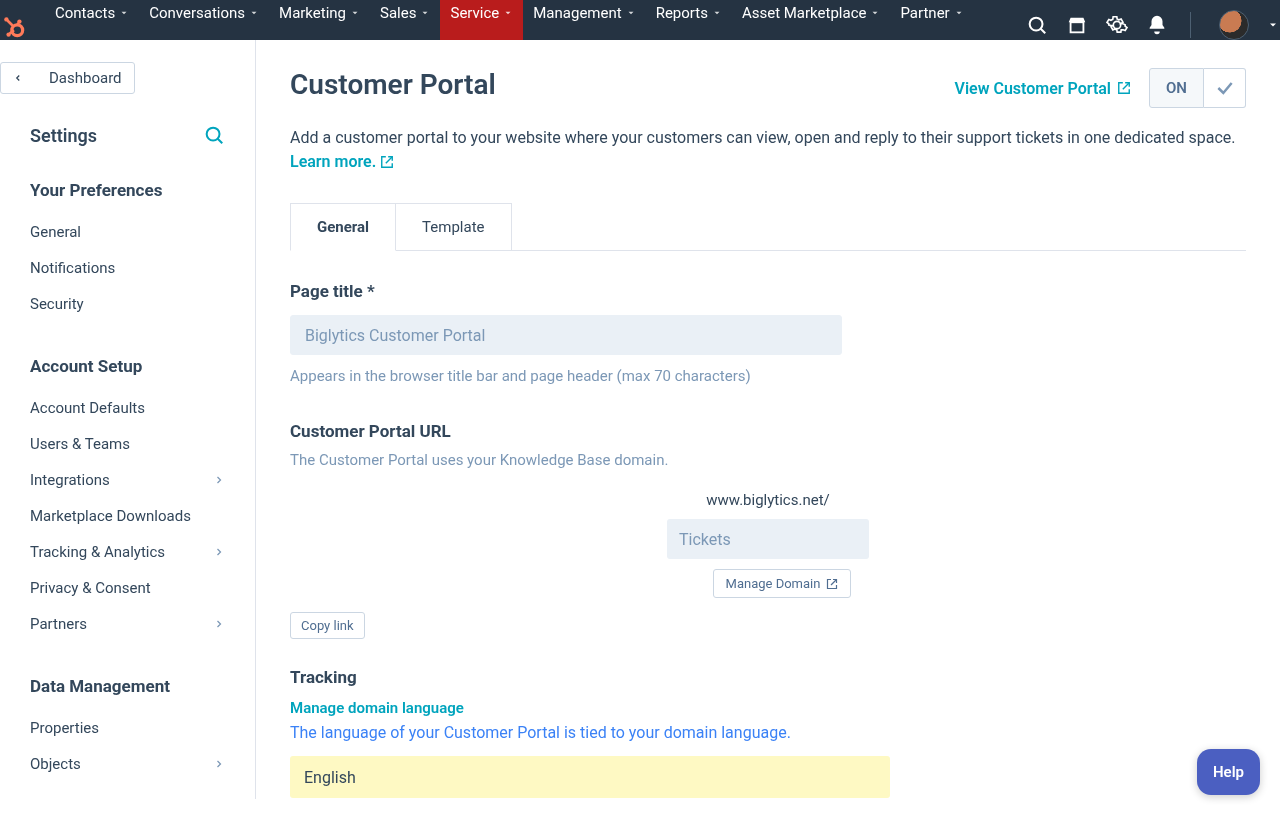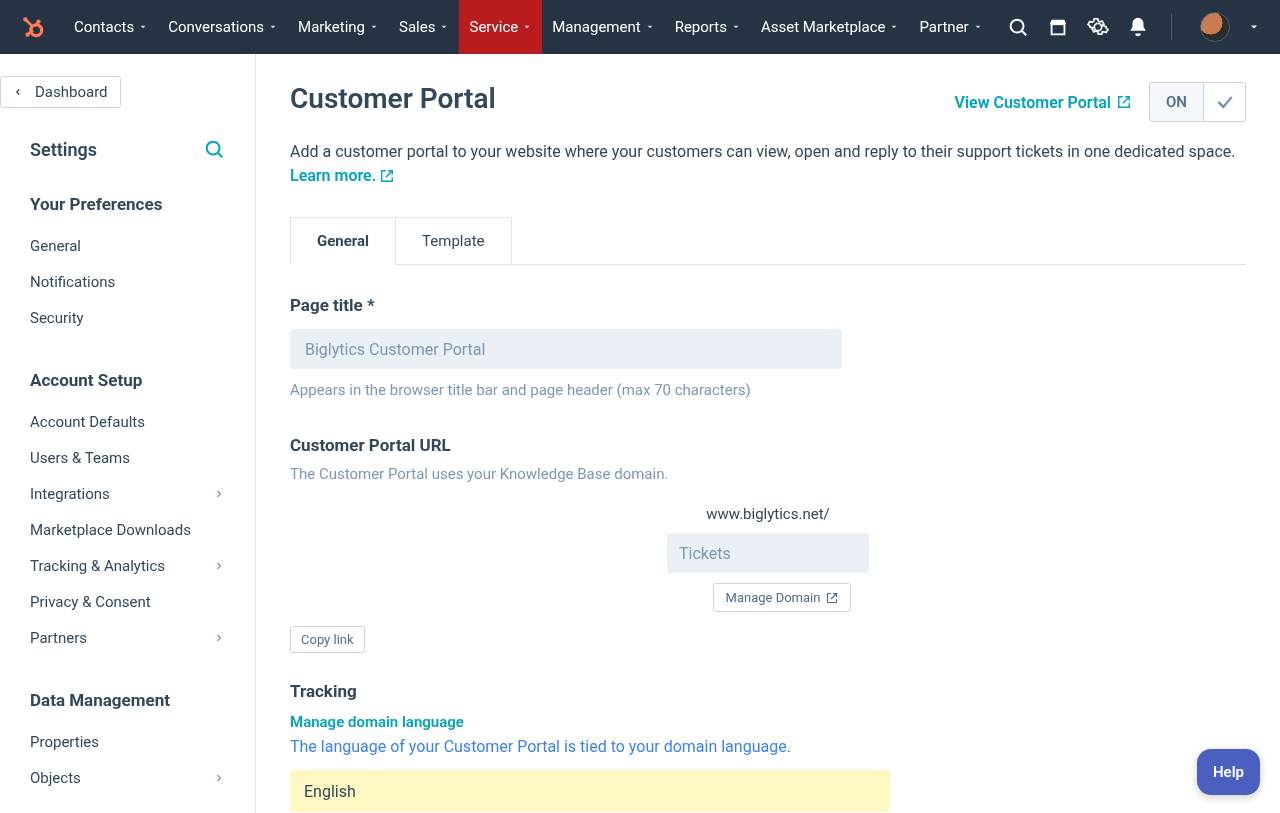--- a/index.html
+++ b/index.html
@@ -7,24 +7,24 @@
     font-family: -apple-system, BlinkMacSystemFont, "Segoe UI", Roboto, "Helvetica Neue", Arial, sans-serif;
     color: #33475b;
     background: #fff;
     width: 1280px;
     height: 813px;
     overflow: hidden;
   }
   
   .topnav {
     background: #253342;
-    height: 54px;
+    height: 40px;
     display: flex;
-    align-items: center;
-    padding: 0 20px;
+    align-items: flex-end;
+    padding: 0 1px;
     color: #fff;
   }
   .logo {
     width: 26px; height: 26px; margin-right: 18px;
     display: inline-flex; align-items: center; justify-content: center;
   }
   .logo svg { display: block; }
   .navitems { display: flex; gap: 0; }
   .navitem {
     display: flex; align-items: center; gap: 4px;
@@ -44,21 +44,21 @@
   .topnav .divider-v {
     width: 1px; height: 26px; background: #4d6072; margin: 0 10px 0 4px;
   }
   
   .body-row { display: flex; height: calc(813px - 54px); }
   .sidebar {
     width: 256px; border-right: 1px solid #dfe3eb; background: #fff;
     overflow-y: auto; position: relative;
   }
   .back-pill {
-    display: inline-flex; align-items: center; gap: 12px;
+    display: inline-flex; align-items: center; gap: 26px;
     border: 1px solid #cbd6e2; border-radius: 3px;
     padding: 6px 12px; margin: 22px 0 0 0;
     font-size: 15px; color: #33475b; cursor: pointer;
     margin-left: 0;
   }
   .back-pill .chev-l { font-size: 12px; color: #33475b; }
   .side-pad { padding: 0 30px; }
   .settings-row {
     display: flex; align-items: center; justify-content: space-between;
     margin-top: 30px;

